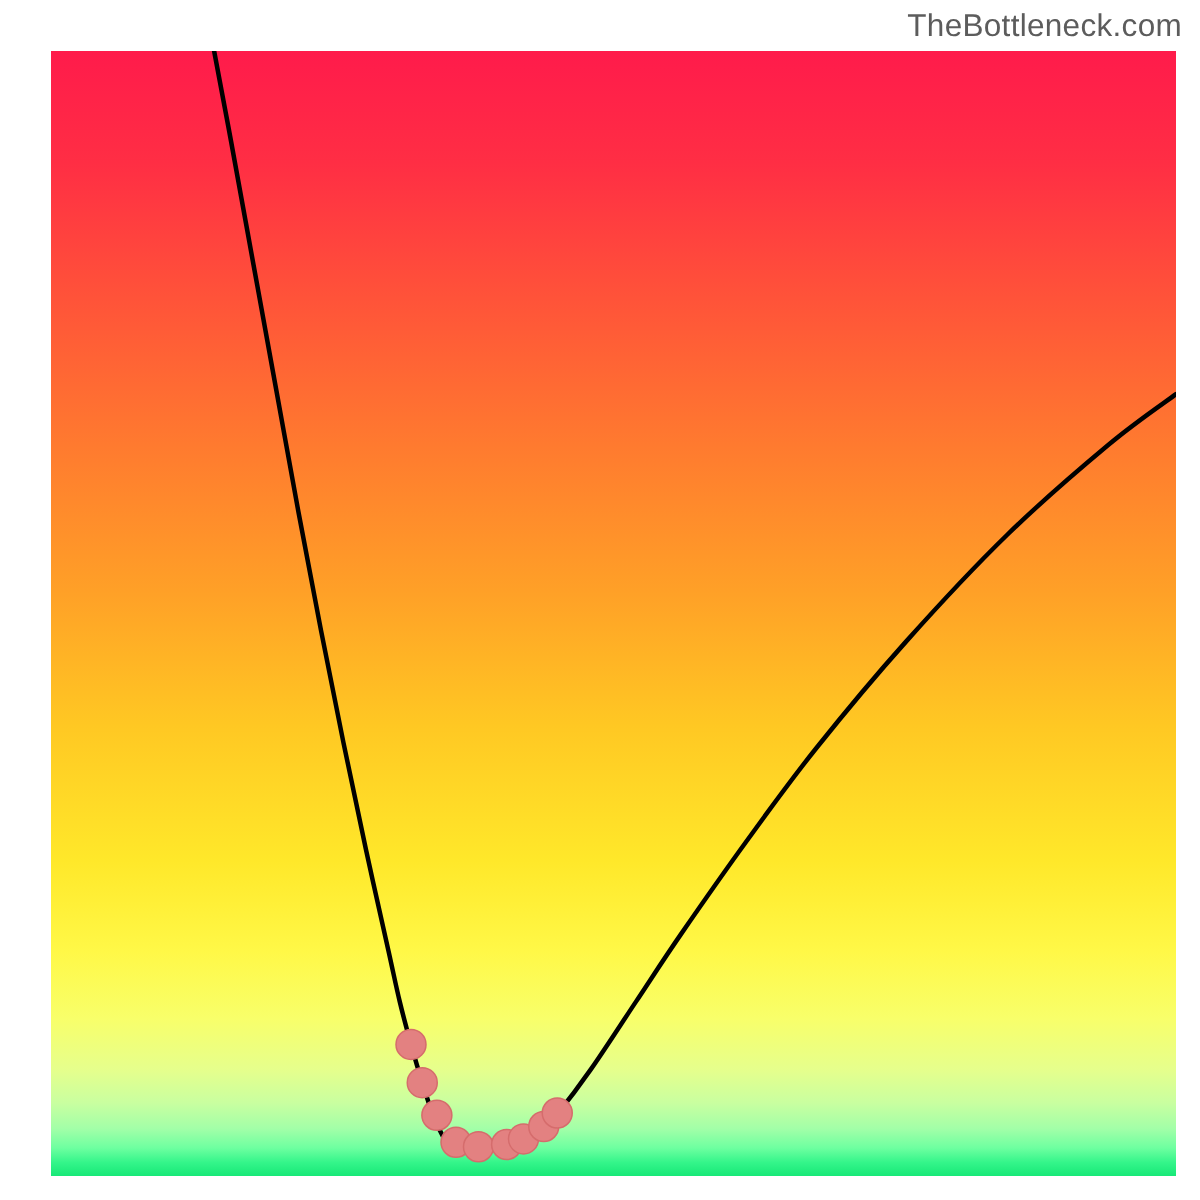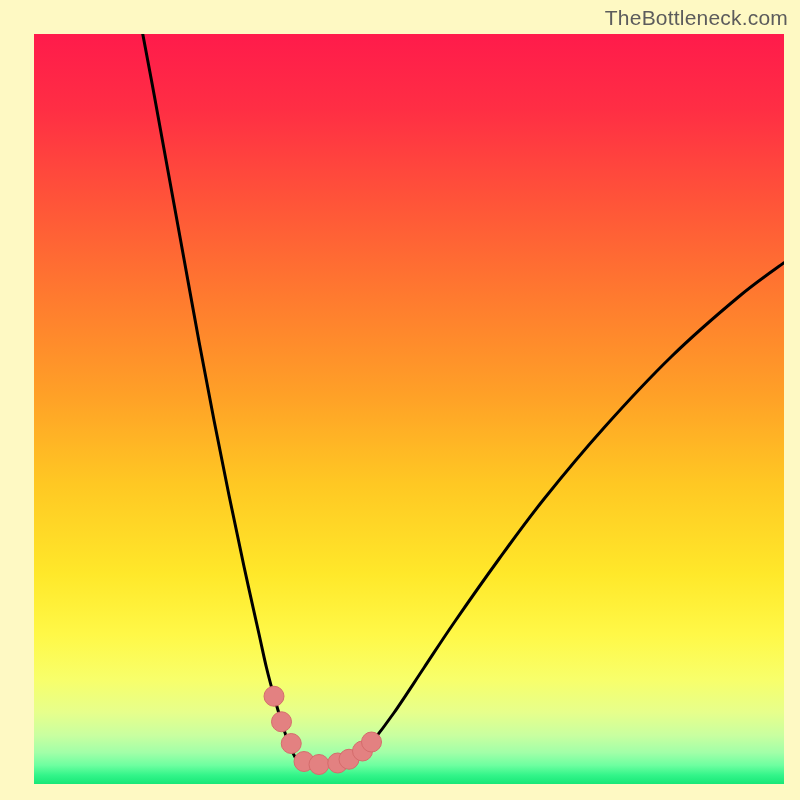--- a/index.html
+++ b/index.html
@@ -10,21 +10,21 @@
     background: #000;
     overflow: hidden;
     font-family: Arial, Helvetica, sans-serif;
   }
   .frame {
     position: absolute;
     left: 0;
     top: 0;
     width: 800px;
     height: 800px;
-    background: #fef9c3;
+    background: #ffffff;
   }
   .plot {
     position: absolute;
     left: 34px;
     top: 34px;
     width: 750px;
     height: 750px;
     overflow: hidden;
   }
   .gradient {

